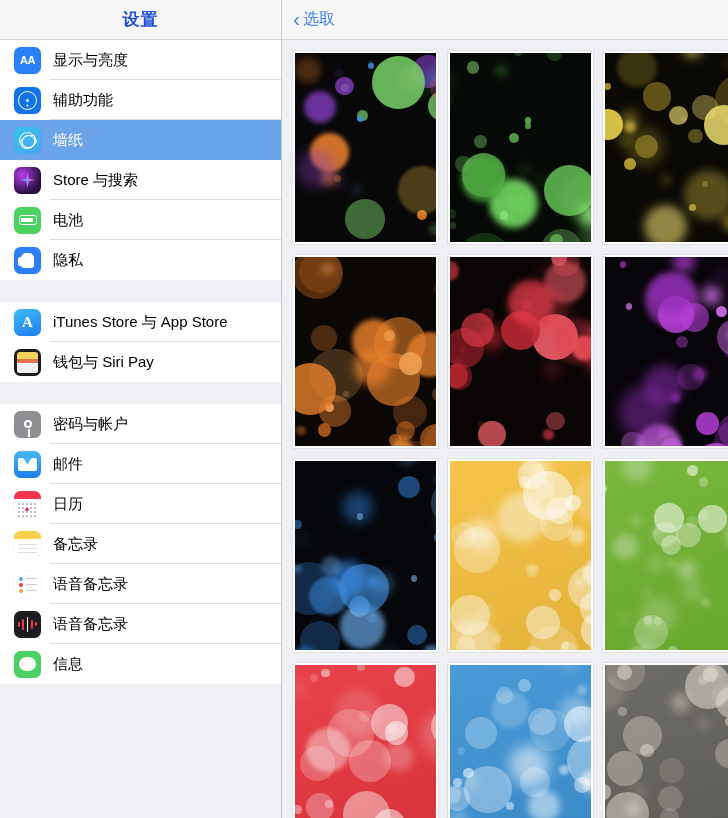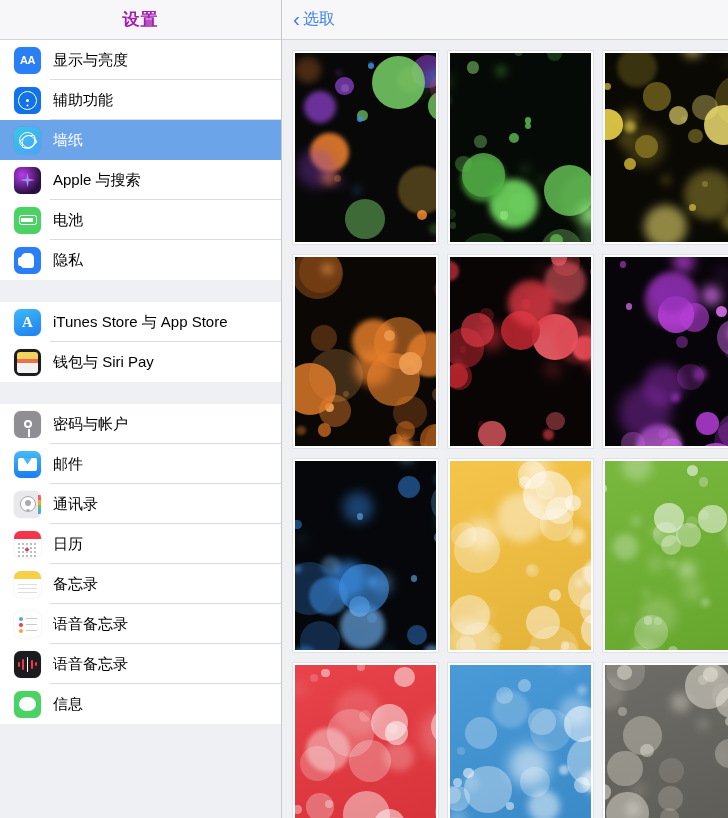--- a/index.html
+++ b/index.html
@@ -19,21 +19,21 @@
     overflow: hidden;
     position: relative;
   }
   .sb-header {
     height: 40px;
     background: #f7f7f9;
     display: flex; align-items: center; justify-content: center;
     border-bottom: 1px solid #d4d4d8;
   }
   .sb-header-title {
-    font-size: 17px; font-weight: bold; color: #a21caf;
+    font-size: 17px; font-weight: bold; color: #1d4ed8;
     letter-spacing: 1px;
   }
   .sb-group { background: #6d28d9; }
   .sb-gap { height: 22px; background: #eff0f3; }
 
   .sb-row {
     height: 40px;
     display: flex; align-items: center;
     padding-left: 14px;
     background: #ffffff;
@@ -193,21 +193,21 @@
             <span class="sb-label">辅助功能</span>
           </div>
           <div class="sb-row selected">
             <span class="sb-icon ic-wall">
               <span class="flower"></span>
             </span>
             <span class="sb-label">墙纸</span>
           </div>
           <div class="sb-row">
             <span class="sb-icon ic-siri"></span>
-            <span class="sb-label">Apple 与搜索</span>
+            <span class="sb-label">Store 与搜索</span>
           </div>
           <div class="sb-row">
             <span class="sb-icon ic-batt">
               <span class="b"></span>
             </span>
             <span class="sb-label">电池</span>
           </div>
           <div class="sb-row">
             <span class="sb-icon ic-priv">
               <span class="hand"></span>
@@ -234,27 +234,20 @@
             <span class="sb-icon ic-pass">
               <span class="key"></span>
             </span>
             <span class="sb-label">密码与帐户</span>
           </div>
           <div class="sb-row">
             <span class="sb-icon ic-mail">
               <span class="env"></span>
             </span>
             <span class="sb-label">邮件</span>
-          </div>
-          <div class="sb-row">
-            <span class="sb-icon ic-contacts">
-              <span class="p"></span>
-              <span class="tabs"></span>
-            </span>
-            <span class="sb-label">通讯录</span>
           </div>
           <div class="sb-row">
             <span class="sb-icon ic-cal">
               <span class="top"></span>
               <span class="grid"></span>
               <span class="dot"></span>
             </span>
             <span class="sb-label">日历</span>
           </div>
           <div class="sb-row">

